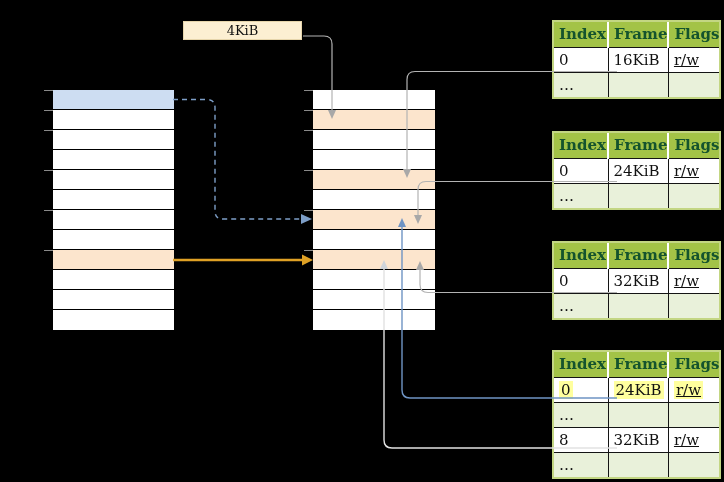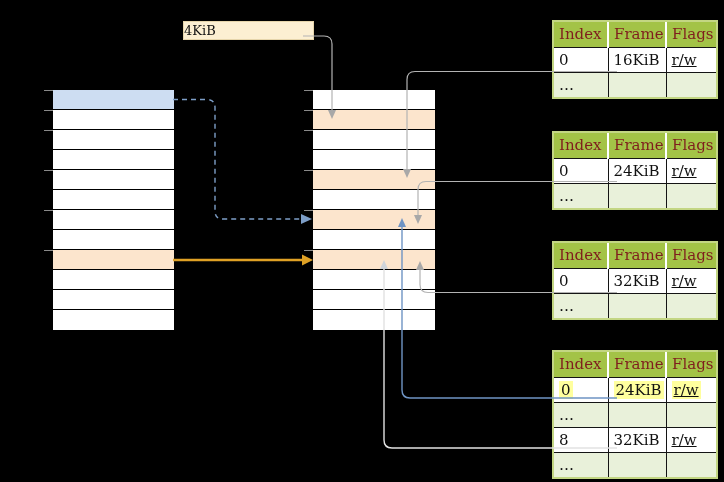--- a/index.html
+++ b/index.html
@@ -7,42 +7,42 @@
     --label-border:#e6d5ab; --green-h:#a3c347; --green-row:#e9f1da; --yellow:#ffff9e;
     --gray-line:#b3b3b3; --light-line:#e2e2e2; --blue-line:#6f94c4; --dash-blue:#7d9ec7;
     --orange-line:#dfa125; --tick:#8a8a8a; --table-frame:#c3d683; --cell-border:#141414;
   }
   html,body{margin:0;padding:0;}
   body{width:724px;height:482px;overflow:hidden;background:var(--bg);
        font-family:"DejaVu Serif", serif;}
   #canvas{position:relative;width:724px;height:482px;background:var(--bg);}
 
   
-  .label-box{position:absolute;left:183px;top:21px;width:131px;height:19px;
+  .label-box{position:absolute;left:183px;top:21px;width:119px;height:19px;
     background:var(--label-box);border:1px solid var(--label-border);box-sizing:border-box;
-    font-size:13px;line-height:17px;color:#111;}
+    text-align:center;font-size:13px;line-height:17px;color:#111;}
 
   
   .mem-col{position:absolute;top:89px;border:1px solid #000;background:#fff;}
   #vm-col{left:52px;width:121px;}
   #pm-col{left:312px;width:122px;}
   .mem-row{height:20px;box-sizing:border-box;border-bottom:1px solid #000;background:#fff;}
   .mem-row:last-child{border-bottom:none;}
   .fill-blue{background:var(--blue-row);}
   .fill-orange{background:var(--orange-row);}
   .fill-white{background:#ffffff;}
 
   .tick{position:absolute;width:9px;height:1px;background:var(--tick);}
 
   
   .pt-wrap{position:absolute;left:552px;border:2px solid var(--table-frame);background:#fff;}
   .pt-wrap table{border-collapse:collapse;table-layout:fixed;}
   .pt-wrap th,.pt-wrap td{height:25px;box-sizing:border-box;padding:0 0 0 5px;
     font-size:15px;text-align:left;vertical-align:middle;overflow:hidden;white-space:nowrap;}
-  .pt-wrap th{background:var(--green-h);color:#7f1d1d;font-weight:normal;
+  .pt-wrap th{background:var(--green-h);color:#14532d;font-weight:bold;
     border-bottom:1px solid var(--cell-border);}
   .pt-wrap th + th{border-left:2px solid #fff;}
   .pt-wrap td{color:#111;border:1px solid var(--cell-border);background:#fff;}
   .pt-wrap td:first-child{border-left:none;}
   .pt-wrap td:last-child{border-right:none;text-decoration:underline;}
   .pt-wrap tr:last-child td{border-bottom:none;}
   .pt-wrap tr.dots td{background:var(--green-row);}
   .pt-wrap .col-index{width:54px;} .pt-wrap .col-frame{width:58px;} .pt-wrap .col-flags{width:50px;}
   .hl{background:var(--yellow);padding:0 2px;}
 

